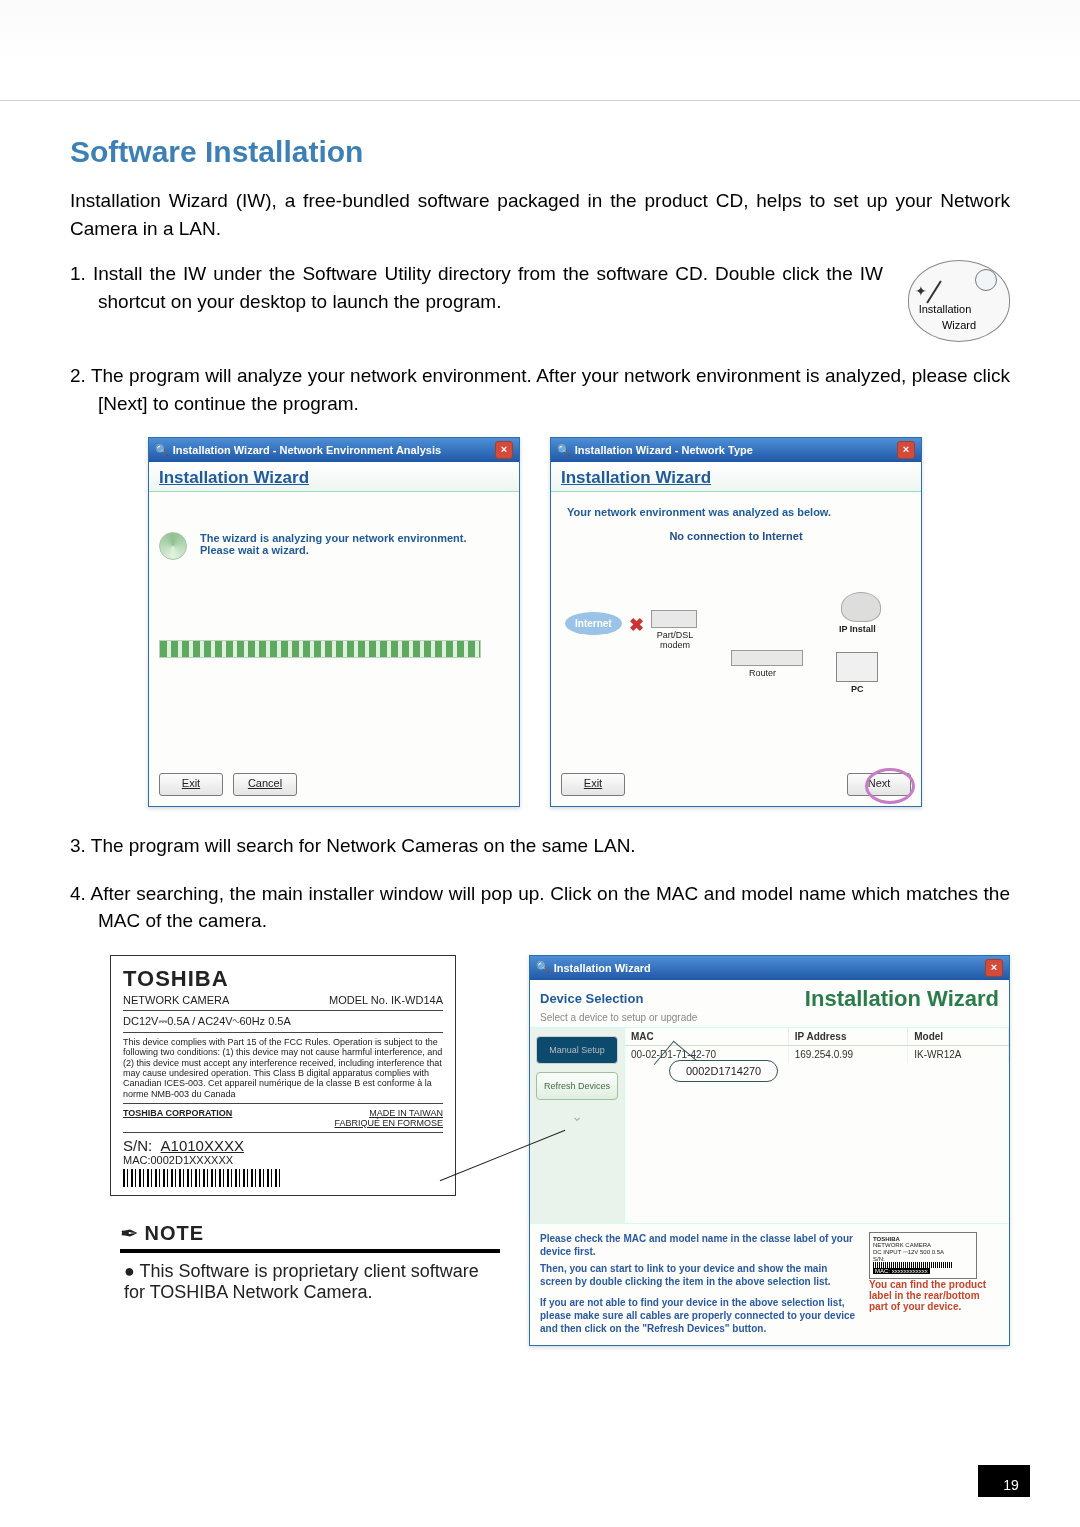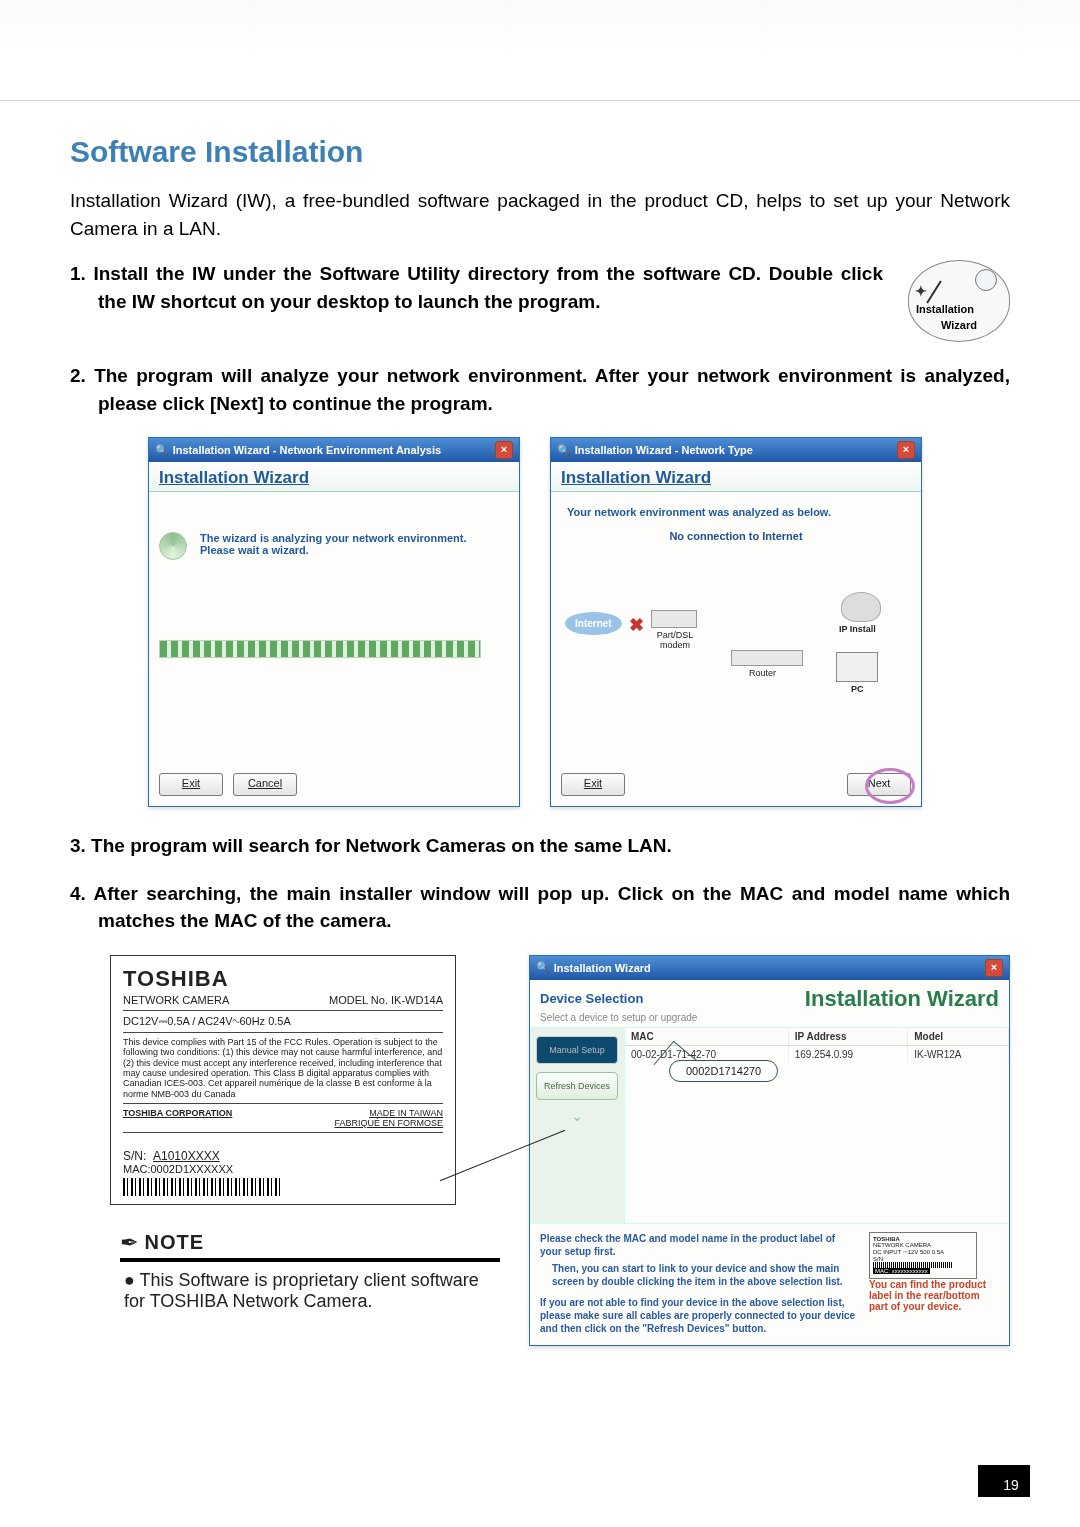--- a/index.html
+++ b/index.html
@@ -43,21 +43,20 @@
     margin: 0;
   }
   ol.steps > li {
     font-size: 19px;
     line-height: 1.45;
     text-align: justify;
     margin: 0 0 20px 0;
     padding-left: 28px;
     text-indent: -28px;
     color: #000;
-    font-weight: bold;
   }
   .step-flex { display: flex; align-items: flex-start; }
   .step-flex .txt { flex: 1; }
 
   
   .wizard-icon {
     width: 100px; height: 80px;
     border: 1px solid #888;
     border-radius: 50%/48%;
     margin-left: 25px;
@@ -172,21 +171,21 @@
   .label-plate {
     width: 320px; border:1px solid #333; padding: 10px 12px 8px 12px;
     font-family: Arial, sans-serif;
     position: relative;
   }
   .label-plate .brand { font-weight: bold; font-size: 22px; letter-spacing: 1px; }
   .label-plate .row { display:flex; justify-content:space-between; font-size:11px; margin-top:2px; }
   .label-plate hr { border:none; border-top:1px solid #444; margin:4px 0; }
   .label-plate .fcc { font-size:9px; line-height:1.15; }
   .label-plate .corp { display:flex; justify-content:space-between; font-size:9px; font-weight:bold; margin-top:4px;text-decoration:underline; }
-  .label-plate .sn { font-size:12px; margin-top:16px; }
+  .label-plate .sn { font-size:15px; margin-top:4px; }
   .label-plate .mac { font-size:11px; }
   .barcode {
     height: 18px; width: 160px;
     background: repeating-linear-gradient(90deg,#000 0 2px,#fff 2px 4px,#000 4px 5px,#fff 5px 8px);
     margin-top: 3px;
   }
 
   .big-wizard {
     width: 495px; border:1px solid #2a6fb0;
     background: #fdfdfc; font-size:11px;
@@ -426,22 +425,22 @@
               <td>IK-WR12A</td>
             </tr>
               </tbody>
           </table>
           <div class="mac-callout">0002D1714270</div>
           <div style="height:160px;"></div>
         </div>
       </div>
       <div class="hint-area">
         <div class="hint-text">
-          <div>Please check the MAC and model name in the product label of your setup first.</div>
-          <div style="margin-top:4px;margin-left:12px;">Then, you can start to link to your device and show the main screen by double clicking the item in the above selection list.</div>
+          <div>Please check the MAC and model name in the classe label of your device first.</div>
+          <div style="margin-top:4px;">Then, you can start to link to your device and show the main screen by double clicking the item in the above selection list.</div>
           <div style="margin-top:8px;">If you are not able to find your device in the above selection list, please make sure all cables are properly connected to your device and then click on the "Refresh Devices" button.</div>
         </div>
         <div>
           <div class="mini-plate">
             <b>TOSHIBA</b><br>
             <span>NETWORK CAMERA</span><br>
             <span>DC INPUT ⎓12V 500 0.5A</span><br>
             <span>S/N:</span><br>
             <div class="bc"></div>
             <span style="background:#000;color:#fff;padding:0 2px;">MAC: xxxxxxxxxxxx</span>

